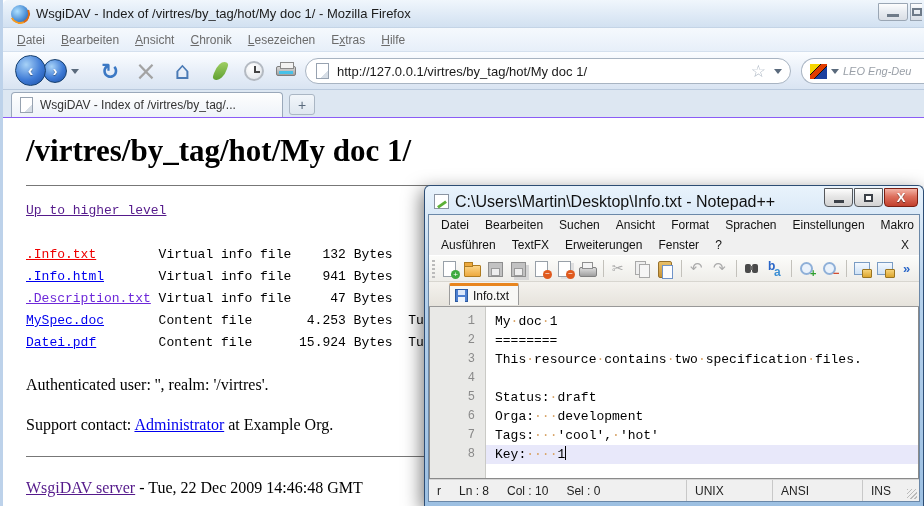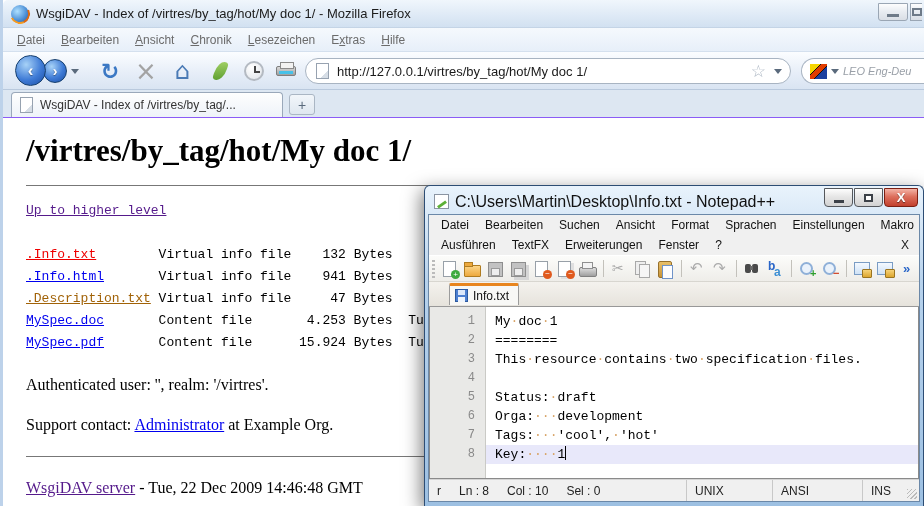--- a/index.html
+++ b/index.html
@@ -90,21 +90,21 @@
 
   
   .ff-content { position:absolute; top:119px; left:3px; right:0; bottom:0; background:#fff;
     padding:14px 0 0 20px; overflow:hidden; }
   .page-h1 { font-family:"Liberation Serif", serif; font-weight:bold; font-size:31px; color:#000; }
   .page-hr { border:none; border-top:1px solid #777; margin:16px 20px 14px 0; }
   .file-pre { font-family:"Liberation Mono", monospace; font-size:13px; line-height:22px; color:#000; }
   .up-link { color:#551a8b; text-decoration:underline; }
   .file-row { white-space:nowrap; }
   .file-name { display:inline-block; width:17ch; text-decoration:underline; }
-  .file-name.blue { color:#0000ee; } .file-name.visited { color:#a16207; } .file-name.red { color:#ee0000; }
+  .file-name.blue { color:#0000ee; } .file-name.visited { color:#6d28d9; } .file-name.red { color:#ee0000; }
   .file-type { display:inline-block; width:18ch; }
   .file-size { display:inline-block; width:12ch; text-align:right; }
   .file-extra { display:inline-block; margin-left:2ch; }
   .file-gap { height:22px; }
   .serif-p { font-family:"Liberation Serif", serif; font-size:16px; color:#000; margin:22px 0; }
   .serif-p a { }
   .link-blue { color:#0000ee; text-decoration:underline; }
   .link-visited { color:#551a8b; text-decoration:underline; }
 
   
@@ -281,21 +281,21 @@
     <div class="page-h1">/virtres/by_tag/hot/My doc 1/</div>
     <hr class="page-hr">
     <div class="file-pre">
       <div><a class="up-link" href="#">Up to higher level</a></div>
       <div class="file-gap"></div>
       <div id="file-list">
           <div class="file-row"><a class="file-name red" href="#">.Info.txt</a><span class="file-type">Virtual info file</span><span class="file-size">132 Bytes</span><span class="file-extra"></span></div>
           <div class="file-row"><a class="file-name blue" href="#">.Info.html</a><span class="file-type">Virtual info file</span><span class="file-size">941 Bytes</span><span class="file-extra"></span></div>
           <div class="file-row"><a class="file-name visited" href="#">.Description.txt</a><span class="file-type">Virtual info file</span><span class="file-size">47 Bytes</span><span class="file-extra"></span></div>
           <div class="file-row"><a class="file-name blue" href="#">MySpec.doc</a><span class="file-type">Content file</span><span class="file-size">4.253 Bytes</span><span class="file-extra">Tu</span></div>
-          <div class="file-row"><a class="file-name blue" href="#">MySpec.pdf</a><span class="file-type">Content file</span><span class="file-size">15.924 Bytes</span><span class="file-extra">Tu</span></div>
+          <div class="file-row"><a class="file-name blue" href="#">Datei.pdf</a><span class="file-type">Content file</span><span class="file-size">15.924 Bytes</span><span class="file-extra">Tu</span></div>
         </div>
     </div>
     <p class="serif-p">Authenticated user: '', realm: '/virtres'.</p>
     <p class="serif-p"><span>Support contact: </span><a href="#" class="link-blue">Administrator</a><span> at Example Org.</span></p>
     <hr class="page-hr">
     <p class="serif-p"><a href="#" class="link-visited">WsgiDAV server</a><span> - Tue, 22 Dec 2009 14:46:48 GMT</span></p>
   </div>
 </div>
 
 <div id="npp-window">

